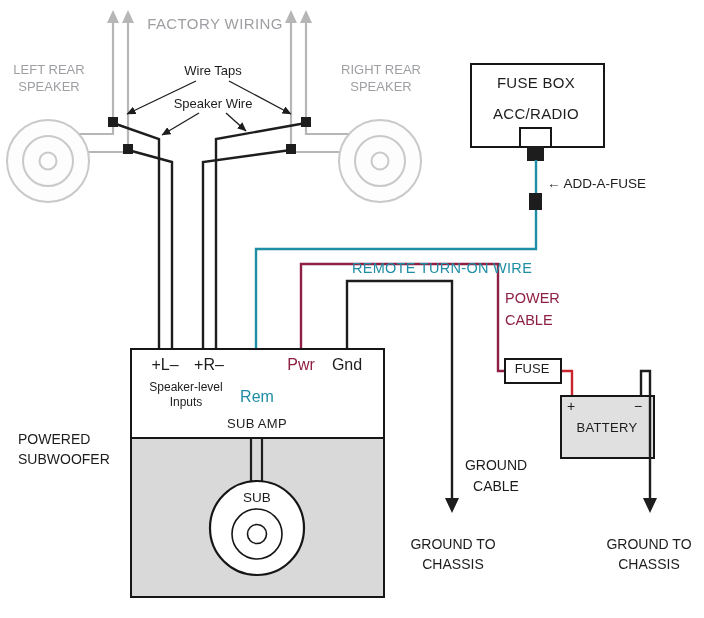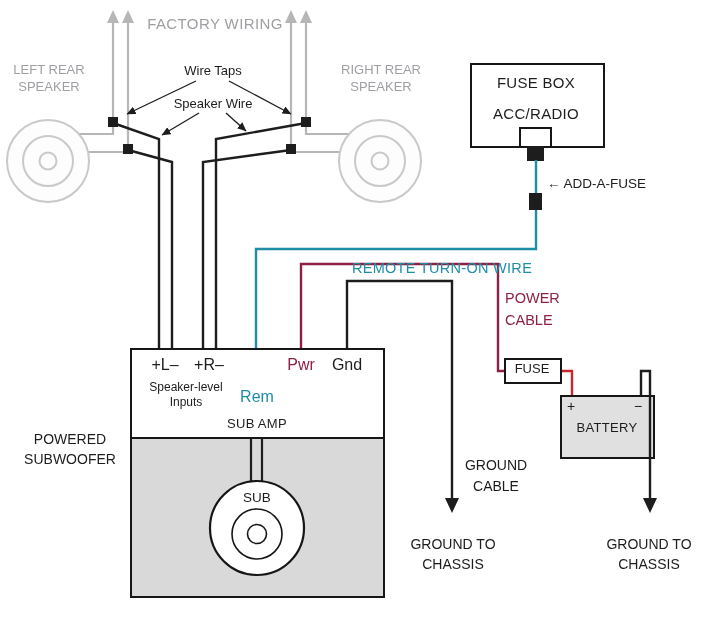--- a/index.html
+++ b/index.html
@@ -153,19 +153,19 @@
   <div class="lbl ctr teal" style="left:257px;top:356px;font-size:16px;">Rem</div>
   <div class="lbl ctr maroon" style="left:301px;top:356px;font-size:16px;">Pwr</div>
   <div class="lbl ctr" style="left:347px;top:356px;font-size:16px;">Gnd</div>
 
   <div class="lbl ctr" style="left:186px;top:380px;font-size:12px;line-height:15px;">
     <span>Speaker-level</span>
       <span>Inputs</span>
   </div>
   <div class="lbl ctr" style="left:257px;top:416px;font-size:13px;letter-spacing:.3px;">SUB AMP</div>
 
-  <div class="lbl" style="left:18px;top:429px;width:104px;text-align:center;font-size:14px;line-height:20px;">
+  <div class="lbl" style="left:18px;top:429px;width:104px;text-align:left;font-size:14px;line-height:20px;">
     <span>POWERED</span>
       <span>SUBWOOFER</span>
   </div>
   <div class="lbl ctr" style="left:257px;top:490px;font-size:13.5px;">SUB</div>
 
 </div>
 
 </body></html>

